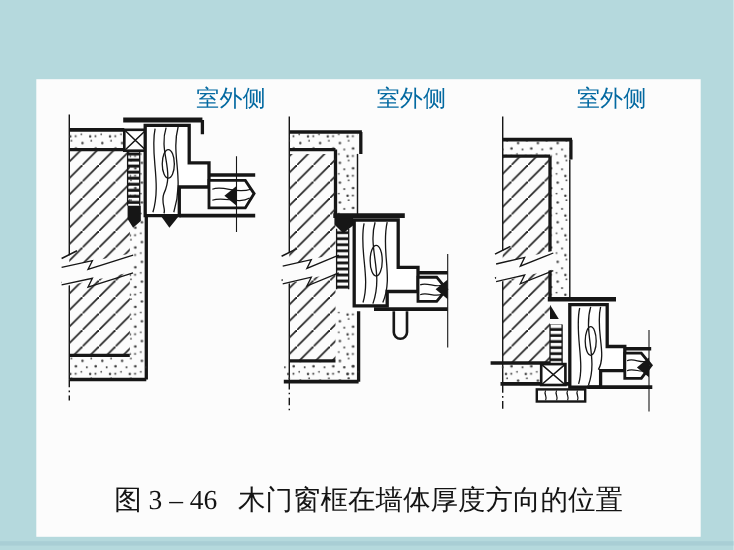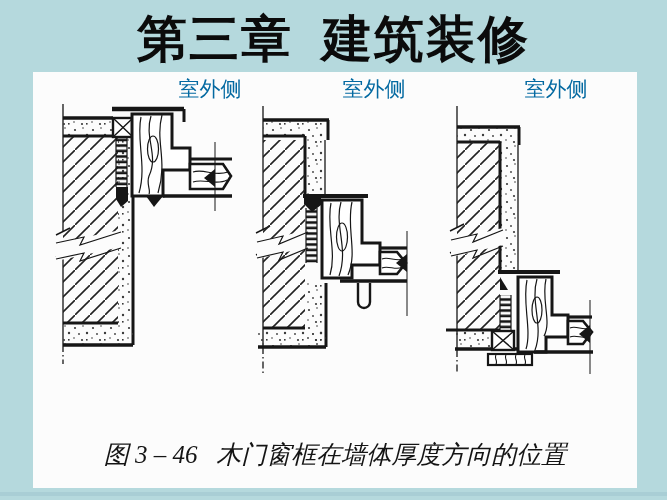--- a/index.html
+++ b/index.html
@@ -10,29 +10,28 @@
          color:#0b0b0b;}
   .panel{position:absolute;left:33px;top:72px;width:604px;height:416px;background:#fcfcfc;}
   .outdoor-label{position:absolute;top:3px;transform:translateX(-50%);
                  font-size:21px;white-space:nowrap;color:#0369a1;}
   .lbl1{left:177px;} .lbl2{left:341px;} .lbl3{left:523px;}
   .drawing{position:absolute;}
   .d1{left:7px;top:28px;}
   .d2{left:215px;top:28px;}
   .d3{left:413px;top:28px;}
   .caption{position:absolute;left:0;top:366px;width:604px;text-align:center;
-           font-size:25px;white-space:pre;color:#141414;font-style:italic;}
+           font-size:25px;white-space:pre;color:#141414;}
   .bottom-edge{position:absolute;left:0;top:492px;width:667px;height:4px;background:#a9ced5;}
 </style>
 </head>
 <body>
 
 <div class="slide">
 
-  <div class="title">第三章  建筑装修</div>
 
   <svg width="0" height="0" style="position:absolute">
     <defs>
       <pattern id="hatch" width="15" height="15" patternUnits="userSpaceOnUse">
         <path d="M-2,17 L17,-2" stroke="#222" stroke-width="1.6" fill="none"></path>
       </pattern>
       <pattern id="stip" width="18" height="18" patternUnits="userSpaceOnUse">
         <circle cx="3" cy="4" r="1.1" fill="#3a3a3a"></circle>
         <circle cx="11" cy="2" r="0.8" fill="#3a3a3a"></circle>
         <circle cx="15" cy="9" r="1.2" fill="#3a3a3a"></circle>

